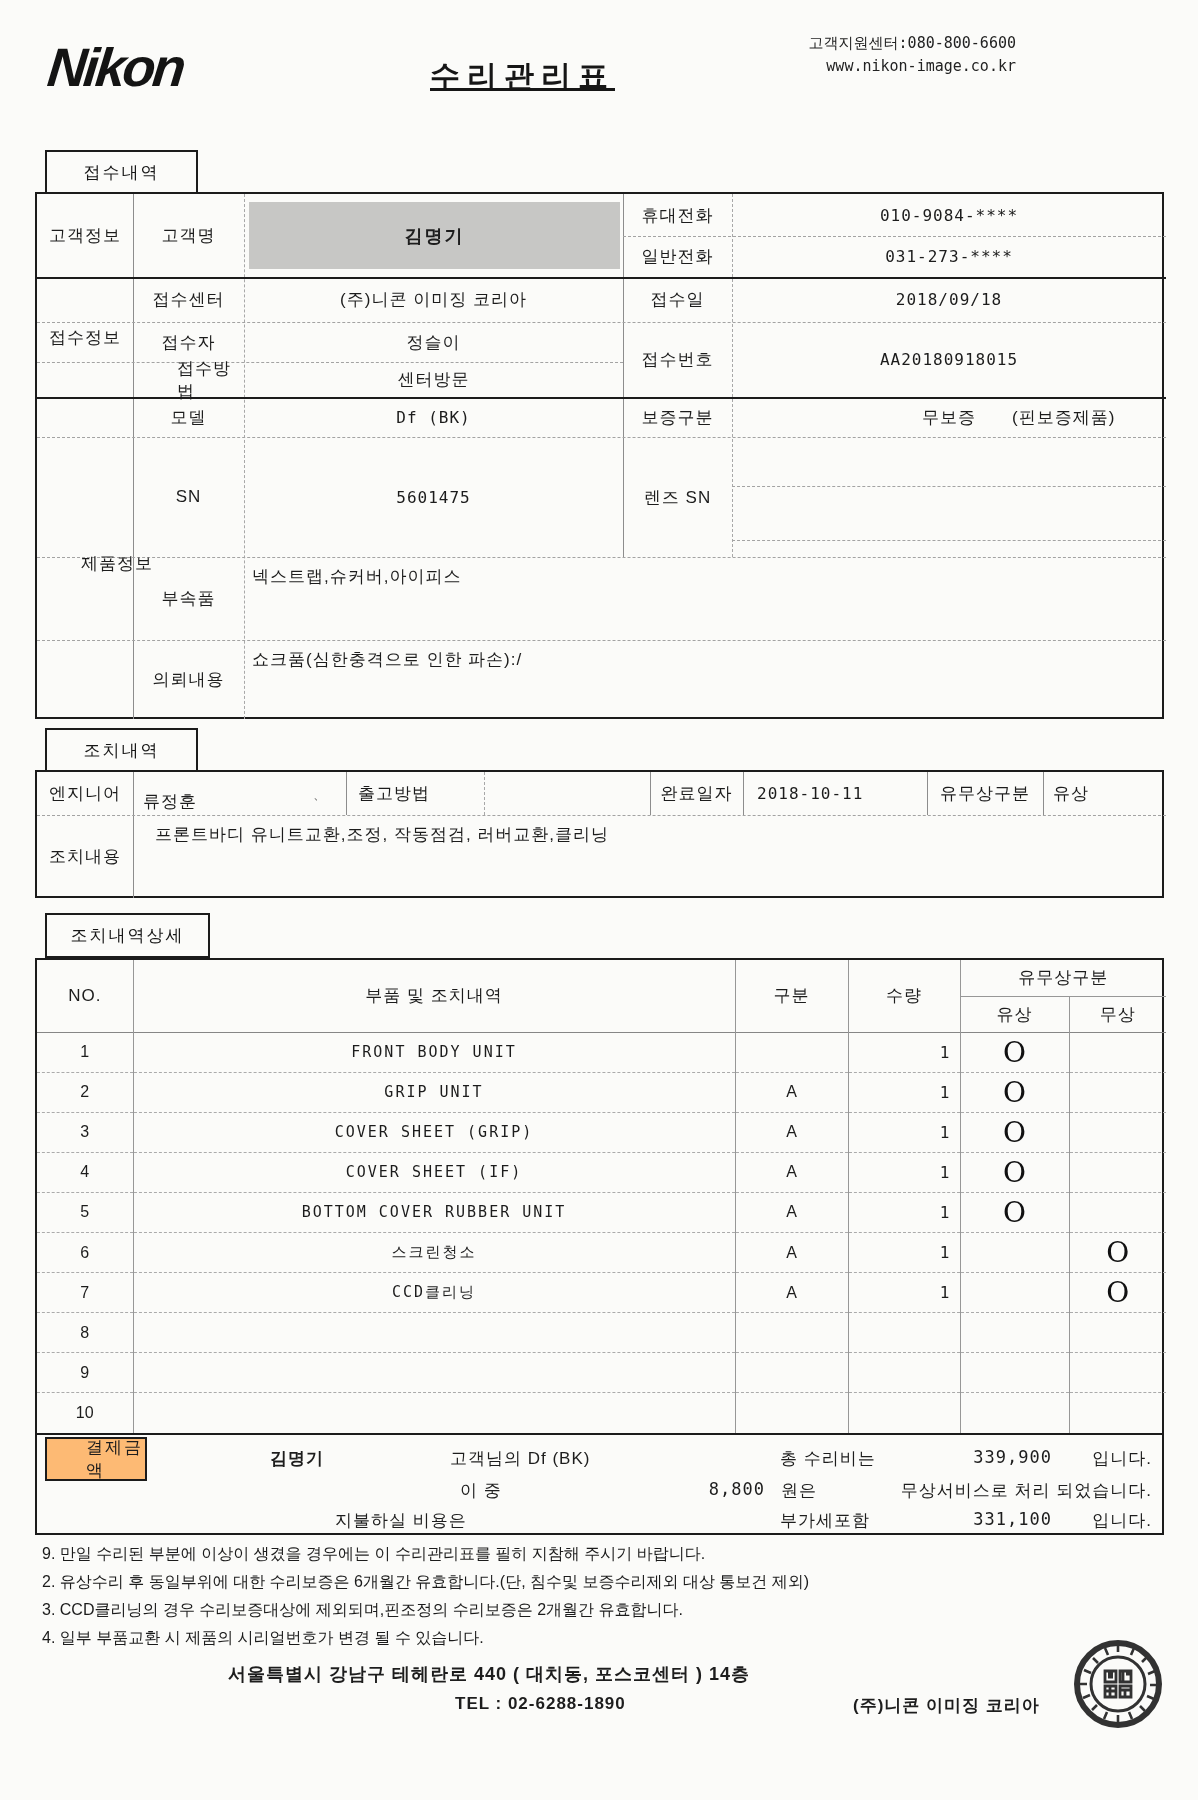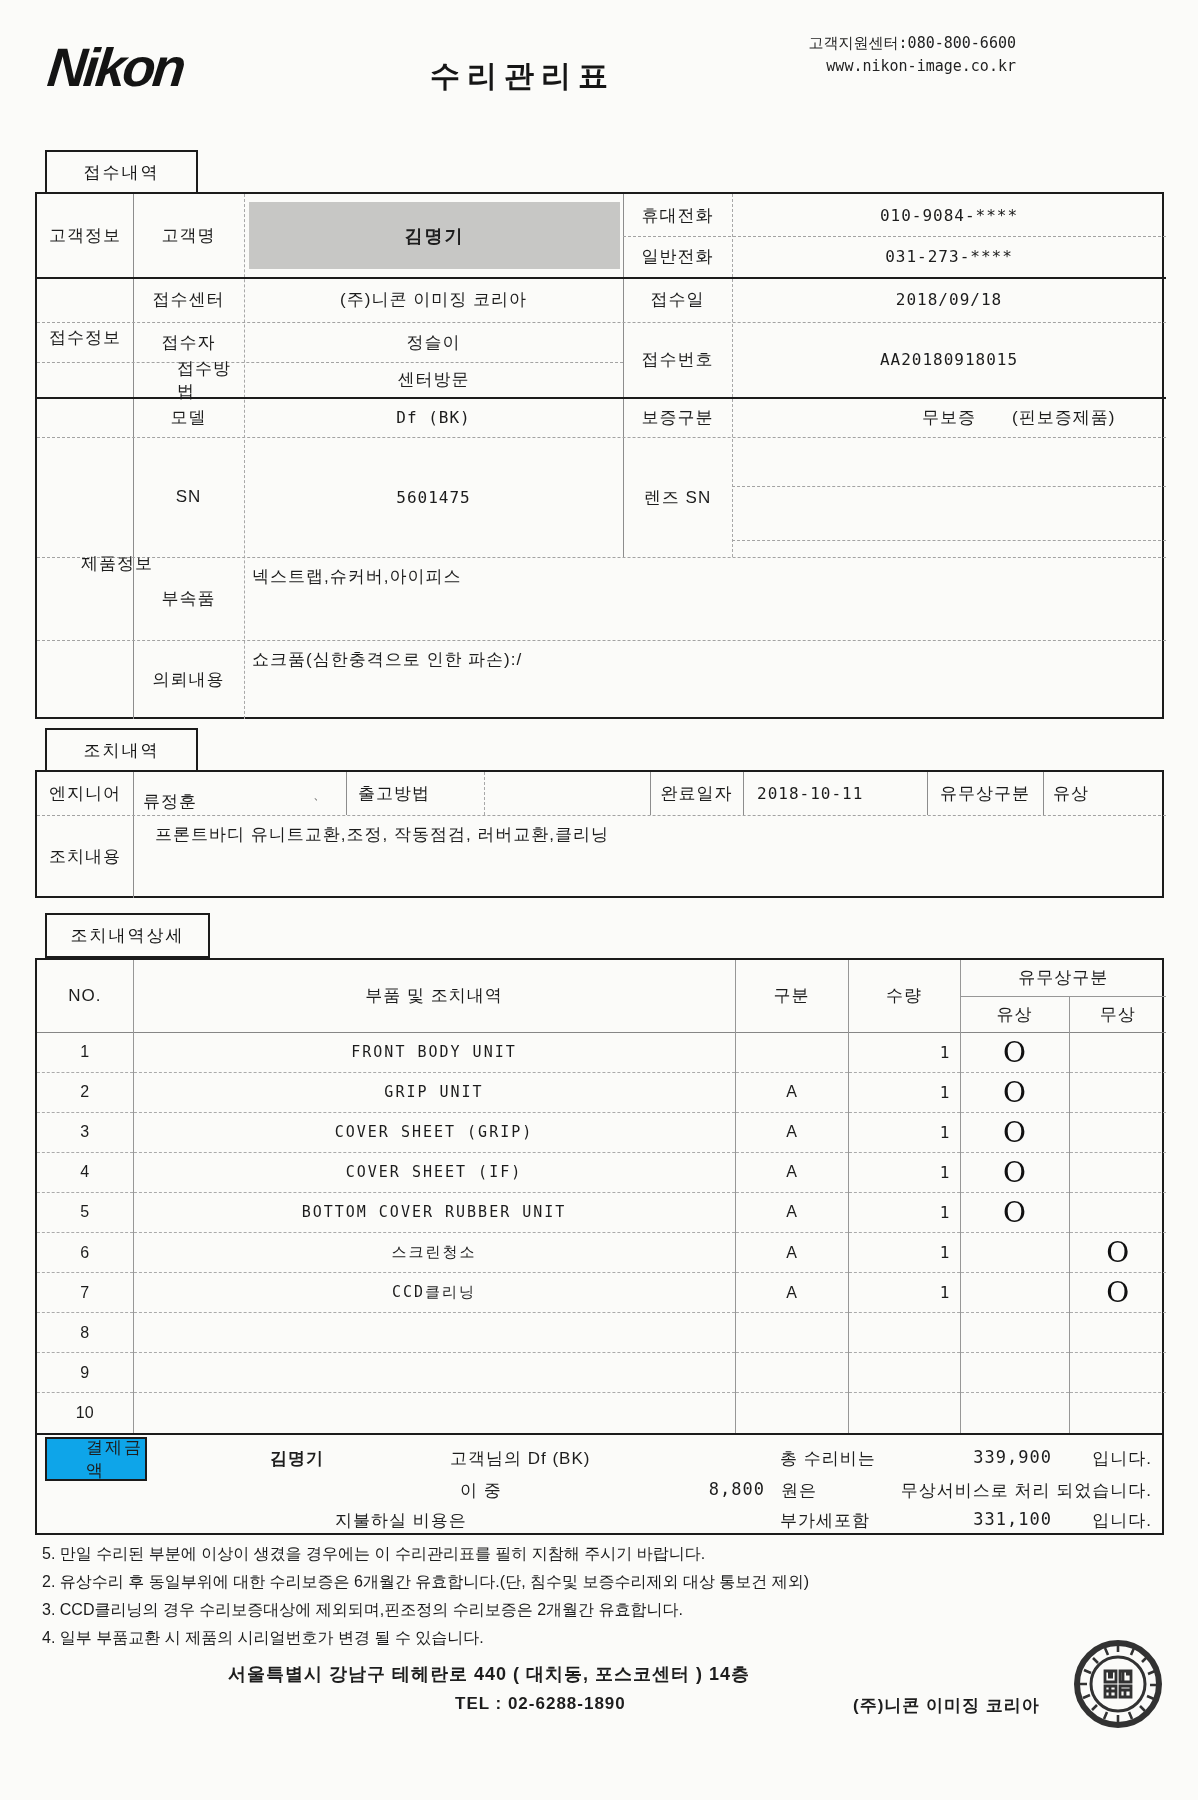--- a/index.html
+++ b/index.html
@@ -13,21 +13,21 @@
   .mono { font-family:"DejaVu Sans Mono", monospace; }
 
   
   .logo {
     position:absolute; left:48px; top:36px;
     font-size:54px; font-weight:bold; font-style:italic;
     letter-spacing:-3px; color:#141414; transform:skewX(-6deg);
   }
   .doc-title {
     position:absolute; left:430px; top:56px;
-    font-size:30px; font-weight:bold; letter-spacing:7px; color:#161616;
+    font-size:30px; font-weight:bold; letter-spacing:7px; color:#161616;text-decoration:underline;
   }
   .contact { position:absolute; right:182px; top:32px; text-align:right;
     font-family:"DejaVu Sans Mono", monospace; font-size:15px; line-height:23px; color:#222; }
 
   
   .tab {
     position:absolute; border:2px solid #1b1b1b; background:#fbfbf9;
     display:flex; align-items:center; justify-content:center;
     font-size:17px; letter-spacing:2px; color:#161616; z-index:3;
   }
@@ -58,21 +58,21 @@
   .dt thead tr.h2 th { height:36px; }
   .dt thead th.group { border-bottom:1px solid #979797; }
   .dt tbody td { height:40px; border-top:1px dashed #ababab; font-size:16px; }
   .dt tbody tr:first-child td { border-top:1px solid #868686; }
   .dt td.item { font-family:"DejaVu Sans Mono", monospace; font-size:15px; letter-spacing:2px; }
   .dt td.qty { text-align:right; padding-right:10px; font-family:"DejaVu Sans Mono", monospace; }
   .dt td.mark { font-family:"DejaVu Serif", serif; font-size:28px; font-weight:400; color:#111; }
 
   
   .pay-label-box { position:absolute; left:8px; top:2px; width:102px; height:44px;
-    border:2px solid #1b1b1b; background:#0ea5e9; display:flex; align-items:center; justify-content:center;
+    border:2px solid #1b1b1b; background:#fdba74; display:flex; align-items:center; justify-content:center;
     font-size:17px; letter-spacing:2px; z-index:4;padding-left:39px; }
   .pspan { position:absolute; font-size:17px; letter-spacing:1px; white-space:nowrap; }
 
   .notes { position:absolute; left:42px; top:1540px; width:1120px; font-size:16px; line-height:28px; color:#1b1b1b; }
   .addr { position:absolute; left:228px; top:1662px; font-size:18px; font-weight:bold; letter-spacing:1px; }
   .telline { position:absolute; font-size:17px; font-weight:bold; letter-spacing:1px; }
 
   .stamp { position:absolute; left:1072px; top:1638px; width:92px; height:92px; opacity:.9; }
 </style>
 </head>
@@ -295,21 +295,21 @@
     <span class="pspan" style="left:744px; top:44px;">원은</span>
     <span class="pspan" style="right:10px; top:44px;">무상서비스로 처리 되었습니다.</span>
 
     <span class="pspan" style="left:298px; top:74px;">지불하실 비용은</span>
     <span class="pspan" style="left:743px; top:74px;">부가세포함</span>
     <span class="pspan mono" style="right:110px; top:74px; text-align:right;">331,100</span>
     <span class="pspan" style="right:10px; top:74px;">입니다.</span>
   </div>
 
   <div class="notes">
-    <div>5. 만일 수리된 부분에 이상이 생겼을 경우에는 이 수리관리표를 필히 지참해 주시기 바랍니다.</div>
+    <div>9. 만일 수리된 부분에 이상이 생겼을 경우에는 이 수리관리표를 필히 지참해 주시기 바랍니다.</div>
     <div>2. 유상수리 후 동일부위에 대한 수리보증은 6개월간 유효합니다.(단, 침수및 보증수리제외 대상 통보건 제외)</div>
     <div>3. CCD클리닝의 경우 수리보증대상에 제외되며,핀조정의 수리보증은 2개월간 유효합니다.</div>
     <div>4. 일부 부품교환 시 제품의 시리얼번호가 변경 될 수 있습니다.</div>
   </div>
   <div class="addr">서울특별시 강남구 테헤란로 440  ( 대치동, 포스코센터 ) 14층</div>
   <div class="telline" style="left:455px; top:1694px; position:absolute;">TEL : 02-6288-1890</div>
   <div class="telline" style="left:853px; top:1694px; position:absolute;">(주)니콘 이미징 코리아</div>
 
   <svg class="stamp" viewBox="0 0 92 92">
     <g stroke="#1d1d1d" fill="none">

